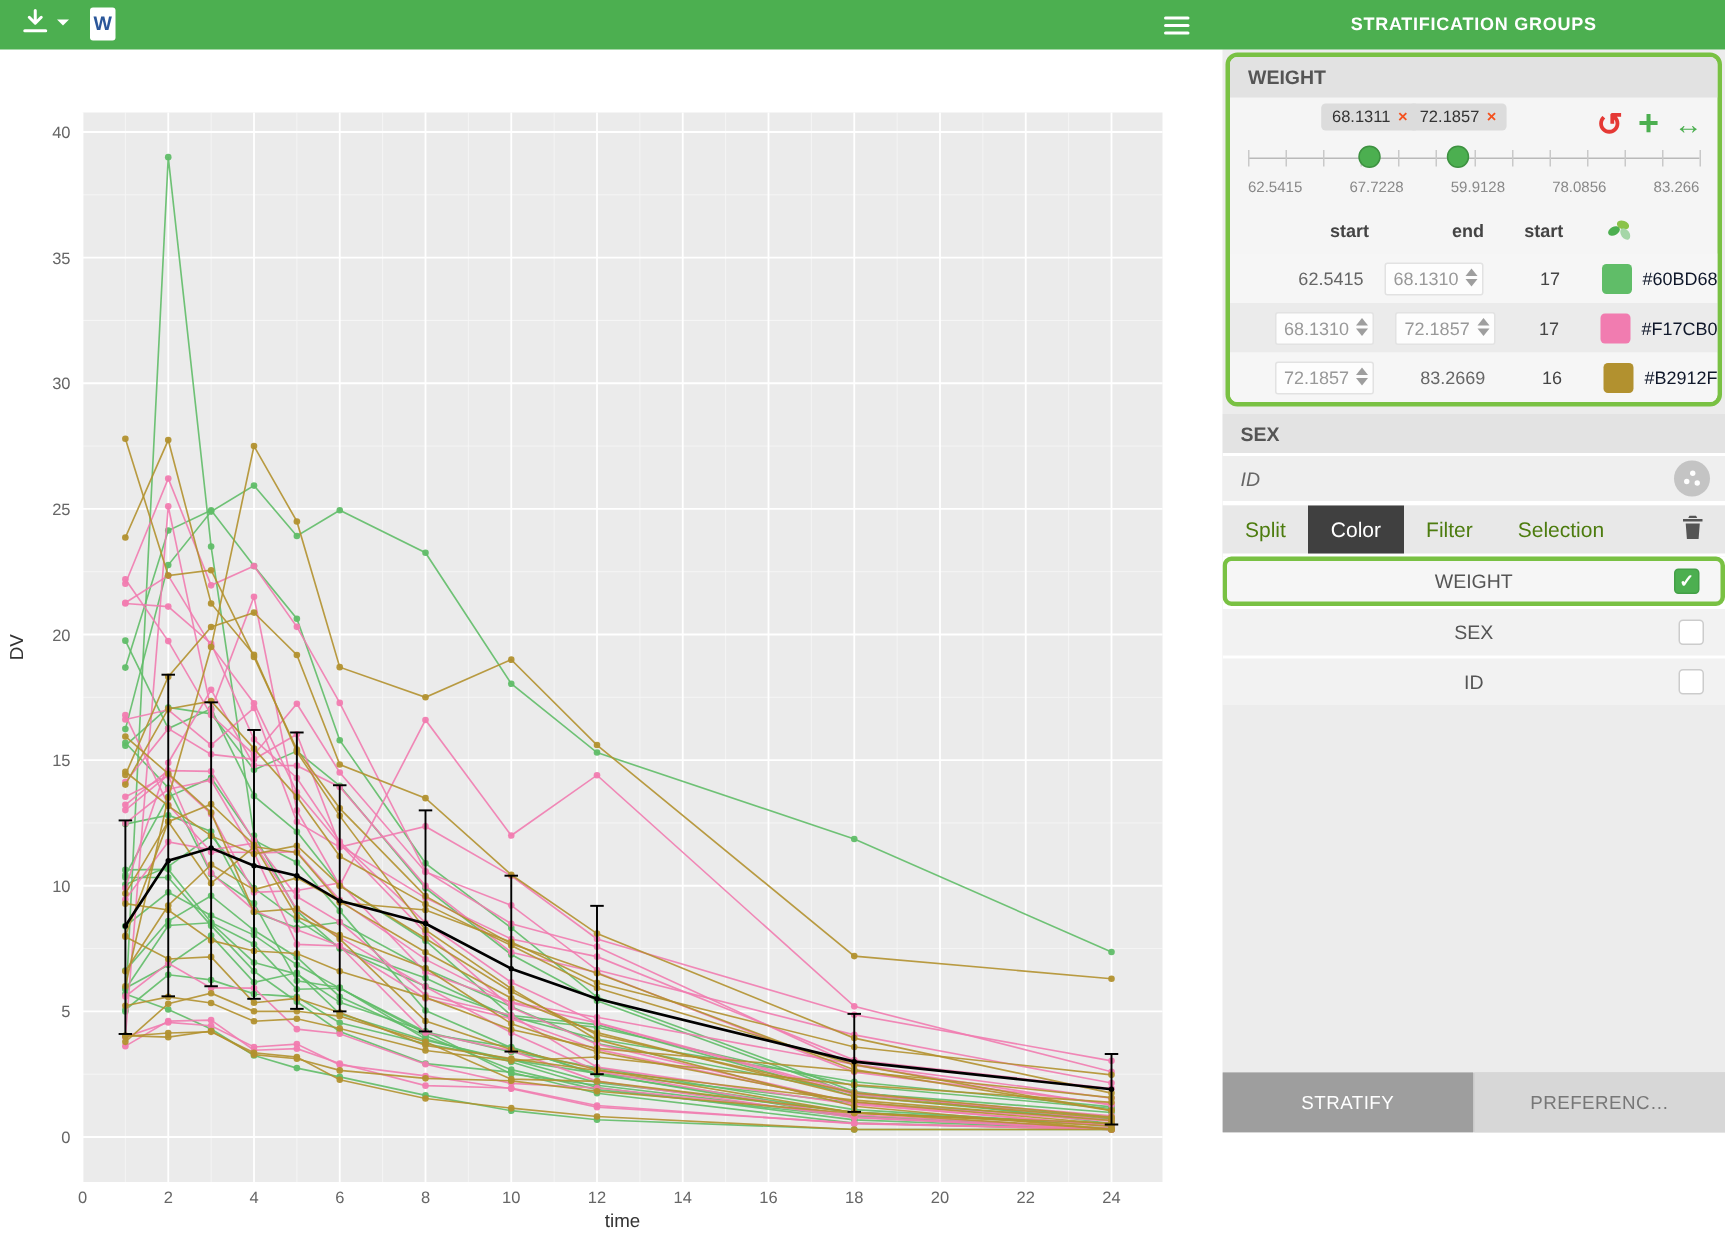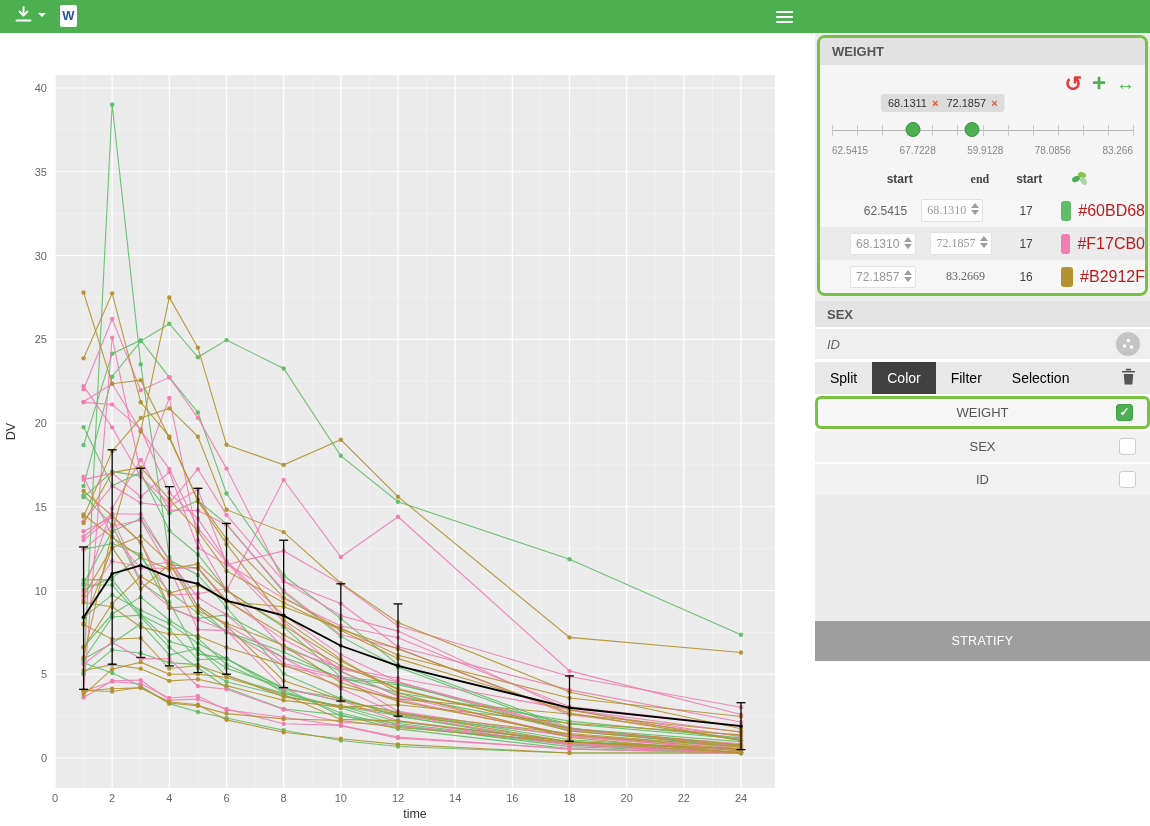--- a/index.html
+++ b/index.html
@@ -12,68 +12,68 @@
   .caret { width:0; height:0; border-left:4px solid transparent; border-right:4px solid transparent; border-top:4px solid #fff; margin-left:5px; }
   .word-btn { position:absolute; left:60px; top:5px; background:none; border:none; cursor:pointer; }
   .word-badge { display:block; width:17px; height:22px; background:#fff; border-radius:2px; color:#2B579A; font-weight:bold; font-size:13px; line-height:22px; text-align:center; }
   .menu-btn { position:absolute; left:776px; top:8px; background:none; border:none; cursor:pointer; }
   .menu-btn span { display:block; width:17px; height:2px; background:#fff; margin:3px 0; border-radius:1px; }
   .panel-title { position:absolute; left:815px; width:335px; top:0; height:33px; line-height:33px; text-align:center; color:#fff; font-size:12px; font-weight:bold; letter-spacing:.5px; }
 
   
   .main { position:absolute; top:33px; left:0; right:0; bottom:0; display:flex; }
   .plot-pane { width:815px; height:793px; background:#fff; }
-  .sidebar { position:relative; width:335px; height:628px; background:#ececec; overflow:hidden; }
+  .sidebar { position:relative; width:335px; height:722px; background:#ececec; overflow:hidden; }
 
   
   .weight-panel { margin:2px 2px 5px 2px; border:3px solid #79C143; border-radius:8px; overflow:hidden; background:#f5f5f5; }
   .wp-header { height:27px; line-height:27px; background:#e2e2e2; color:#555; font-weight:bold; font-size:13px; padding-left:12px; cursor:pointer; }
   .panel-body { position:relative; padding:4px 12px 0 12px; }
   .tool-icons { position:absolute; top:6px; right:10px; display:flex; align-items:center; gap:10px; }
   .tool-icons button { background:none; border:none; cursor:pointer; line-height:1; }
   .undo { color:#E53935; font-size:21px; font-weight:bold; }
   .plus { color:#4CAF50; font-size:24px; font-weight:bold; }
   .harrow { color:#4CAF50; font-size:19px; font-weight:bold; }
 
-  .chips-row { position:relative; height:23px; margin-top:25px; }
+  .chips-row { position:relative; height:23px; }
   .chip { position:absolute; top:0; transform:translateX(-50%); background:#dcdcdc; border-radius:3px; font-size:11px; color:#333; padding:3px 7px; white-space:nowrap; }
   .chip .x { color:#F4511E; font-weight:bold; margin-left:5px; cursor:pointer; }
 
   .slider-track { position:relative; height:26px; margin-top:1px; }
   .track-line { position:absolute; left:0; right:0; top:12px; height:1px; background:#b9b9b9; }
   .tick { position:absolute; top:7px; width:1px; height:11px; background:#c9c9c9; }
   .handle { position:absolute; top:4px; width:15px; height:15px; border-radius:50%; background:#4CAF50; border:1px solid #3d9140; transform:translateX(-50%); cursor:pointer; z-index:2; }
   .scale-labels { display:flex; justify-content:space-between; font-size:10px; color:#888; margin-top:1px; }
 
   .wtable { margin:8px -12px 0 -12px; }
   .wtable-header { display:flex; height:30px; align-items:center; font-size:12px; font-weight:bold; color:#444; }
   .col-start { width:26%; text-align:right; padding-right:14px;margin-left:30px; }
-  .col-end   { width:26%; text-align:right; padding-right:14px;font-family:Liberation Serif, serif; }
+  .col-end   { width:26%; text-align:right; padding-right:14px; }
   .col-count { width:19%; text-align:right; padding-right:18px; }
   .col-color { width:29%; padding-left:10px; display:flex; align-items:center; gap:7px; }
   .wrow { display:flex; height:33px; align-items:center; font-size:12px; }
   .wrow.odd  { background:#f6f6f6; }
   .wrow.even { background:#ebebeb; }
   .plain-val { color:#666; }
   .num-box { position:relative; display:inline-block; background:#fdfdfd; border:1px solid #e2e2e2; border-radius:2px; color:#999; padding:3px 16px 3px 5px; min-width:58px; cursor:text; }
   .spin { position:absolute; right:3px; top:3px; display:flex; flex-direction:column; gap:2px; }
   .spin i { display:block; width:0; height:0; border-left:4px solid transparent; border-right:4px solid transparent; }
   .spin .up { border-bottom:5px solid #9e9e9e; }
   .spin .dn { border-top:5px solid #9e9e9e; }
   .swatch { width:20px; height:20px; border-radius:3px; cursor:pointer; }
-  .hex { color:#b91c1c; font-size:16px; }
+  .hex { color:#0f172a; font-size:12px; }
 
   
   .bar-header { height:28px; line-height:28px; background:#e3e3e3; font-weight:bold; font-size:13px; color:#555; padding-left:12px; border-bottom:2px solid #fff; cursor:pointer; }
   .id-row { height:33px; background:#efefef; display:flex; align-items:center; padding:0 10px 0 12px; border-bottom:3px solid #fff; cursor:pointer; }
   .id-label { font-style:italic; color:#666; font-size:13px; flex:1; }
   .id-icon { width:24px; height:24px; border-radius:50%; background:#c4c4c4; display:flex; align-items:center; justify-content:center; border:none; cursor:pointer; }
 
   .mode-tabs { height:34px; background:#e8e8e8; display:flex; align-items:stretch; border-bottom:2px solid #fff; }
-  .mode-tab { border:none; background:none; padding:0 15px; font-size:14px; color:#000000; cursor:pointer; font-family:inherit; }
+  .mode-tab { border:none; background:none; padding:0 15px; font-size:14px; color:#4d7c0f; cursor:pointer; font-family:inherit; }
   .mode-tab.active { background:#404040; color:#fff; }
   .trash-btn { margin-left:auto; margin-right:14px; background:none; border:none; align-self:center; cursor:pointer; }
 
   #strat-list { background:#fff; }
   .strat-row { height:31px; background:#f2f2f2; display:flex; align-items:center; position:relative; margin-bottom:2px; }
   .strat-row.highlighted { height:33px; border:3px solid #79C143; border-radius:6px; background:#f6f6f6; }
   .strat-label { flex:1; text-align:center; font-size:13px; color:#555; }
   .checkbox { position:absolute; right:14px; width:17px; height:17px; border-radius:3px; background:#fff; border:1px solid #ccc; cursor:pointer; }
   .checkbox.checked { background:#4CAF50; border-color:#43A047; color:#fff; font-size:12px; line-height:15px; text-align:center; font-weight:bold; }
 
@@ -94,20 +94,21 @@
       <span class="caret"></span>
     </button>
     <button class="word-btn">
       <span class="word-badge">W</span>
     </button>
     <button class="menu-btn">
       <span></span>
         <span></span>
         <span></span>
     </button>
+    <div class="panel-title">STRATIFICATION GROUPS</div>
   </div>
 
   <div class="main">
 
     <div class="plot-pane">
       <svg id="plot-svg" width="815" height="793">
           <rect x="55" y="42" width="720" height="713" fill="#ebebeb"></rect>
           <g stroke="#ffffff" stroke-width="0.6" opacity="0.55">
             <line x1="83.58333333333333" y1="42" x2="83.58333333333333" y2="755"></line>
             <line x1="140.75" y1="42" x2="140.75" y2="755"></line>
@@ -981,16 +982,17 @@
             <span class="checkbox"></span>
           </div>
           <div class="strat-row">
             <span class="strat-label">ID</span>
             <span class="checkbox"></span>
           </div>
         </div>
 
       <div class="bottom-tabs" id="bottom-tabs">
           <button class="bottom-tab active">STRATIFY</button>
+          <button class="bottom-tab">PREFERENC…</button>
         </div>
     </div>
   </div>
 </div>
 
 </body></html>

